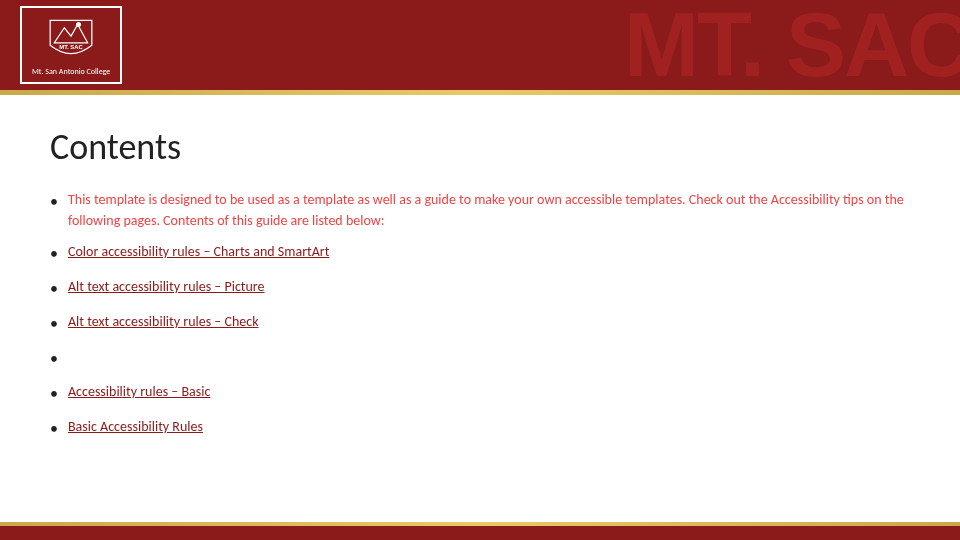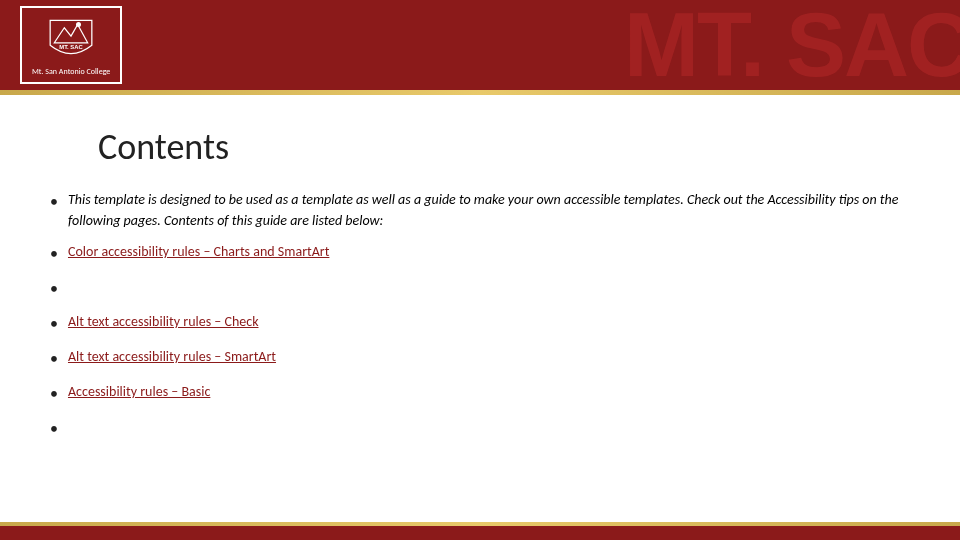--- a/index.html
+++ b/index.html
@@ -80,21 +80,20 @@
       padding: 30px 50px 20px 50px;
       background: #ffffff;
     }
 
     .page-title {
       font-size: 36px;
       font-weight: 300;
       color: #222222;
       margin-bottom: 20px;
       font-family: 'Calibri Light', 'Calibri', Arial, sans-serif;
-      margin-left: 48px;
     }
 
     .bullet-list {
       list-style: none;
       padding: 0;
     }
 
     .bullet-list li {
       display: flex;
       align-items: flex-start;
@@ -106,22 +105,21 @@
 
     .bullet-dot {
       color: #222222;
       margin-right: 10px;
       margin-top: 1px;
       font-size: 16px;
       flex-shrink: 0;
     }
 
     .bullet-text {
-      color: #000000;
-      font-style: italic;
+      color: #ef4444;
     }
 
     .bullet-link {
       color: #8B1A1A;
       text-decoration: underline;
       cursor: pointer;
     }
 
     
     .footer {
@@ -175,34 +173,35 @@
       <span class="bullet-dot">•</span>
       <span class="bullet-text">This template is designed to be used as a template as well as a guide to make your own accessible templates. Check out the Accessibility tips on the following pages. Contents of this guide are listed below:</span>
     </li>
 
     <li>
       <span class="bullet-dot">•</span>
       <a class="bullet-link" href="#">Color accessibility rules – Charts and SmartArt</a>
     </li>
     <li>
       <span class="bullet-dot">•</span>
+      <a class="bullet-link" href="#">Alt text accessibility rules – Picture</a>
     </li>
     <li>
       <span class="bullet-dot">•</span>
       <a class="bullet-link" href="#">Alt text accessibility rules – Check</a>
     </li>
     <li>
       <span class="bullet-dot">•</span>
-      <a class="bullet-link" href="#">Alt text accessibility rules – SmartArt</a>
     </li>
     <li>
       <span class="bullet-dot">•</span>
       <a class="bullet-link" href="#">Accessibility rules – Basic</a>
     </li>
     <li>
       <span class="bullet-dot">•</span>
+      <a class="bullet-link" href="#">Basic Accessibility Rules</a>
     </li>
   </ul>
 </div>
 
 <div class="footer">
   <div class="footer-line"></div>
 </div>
 
 </body></html>

